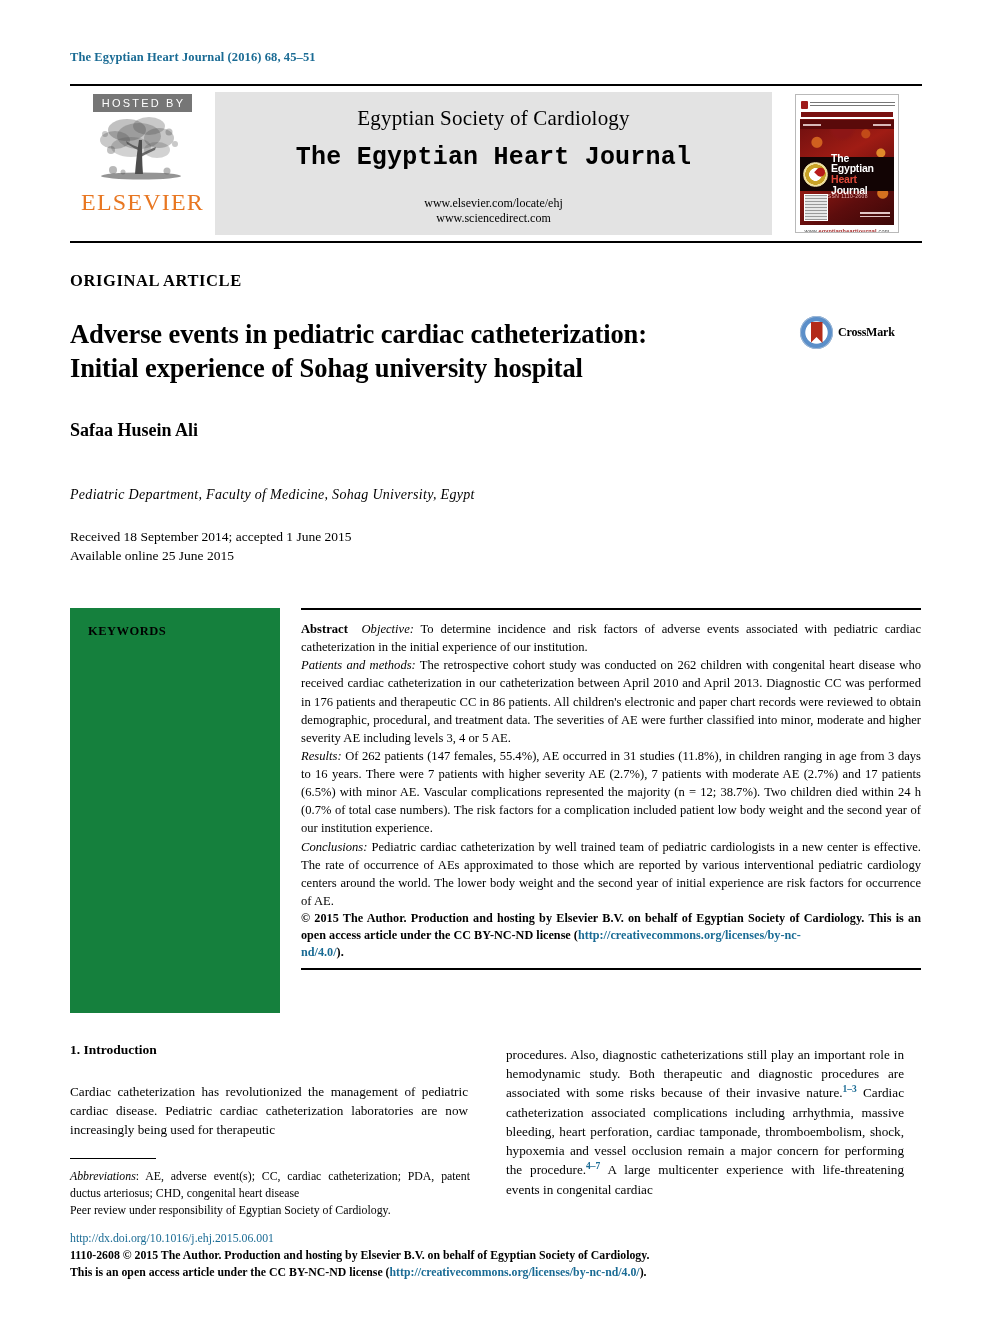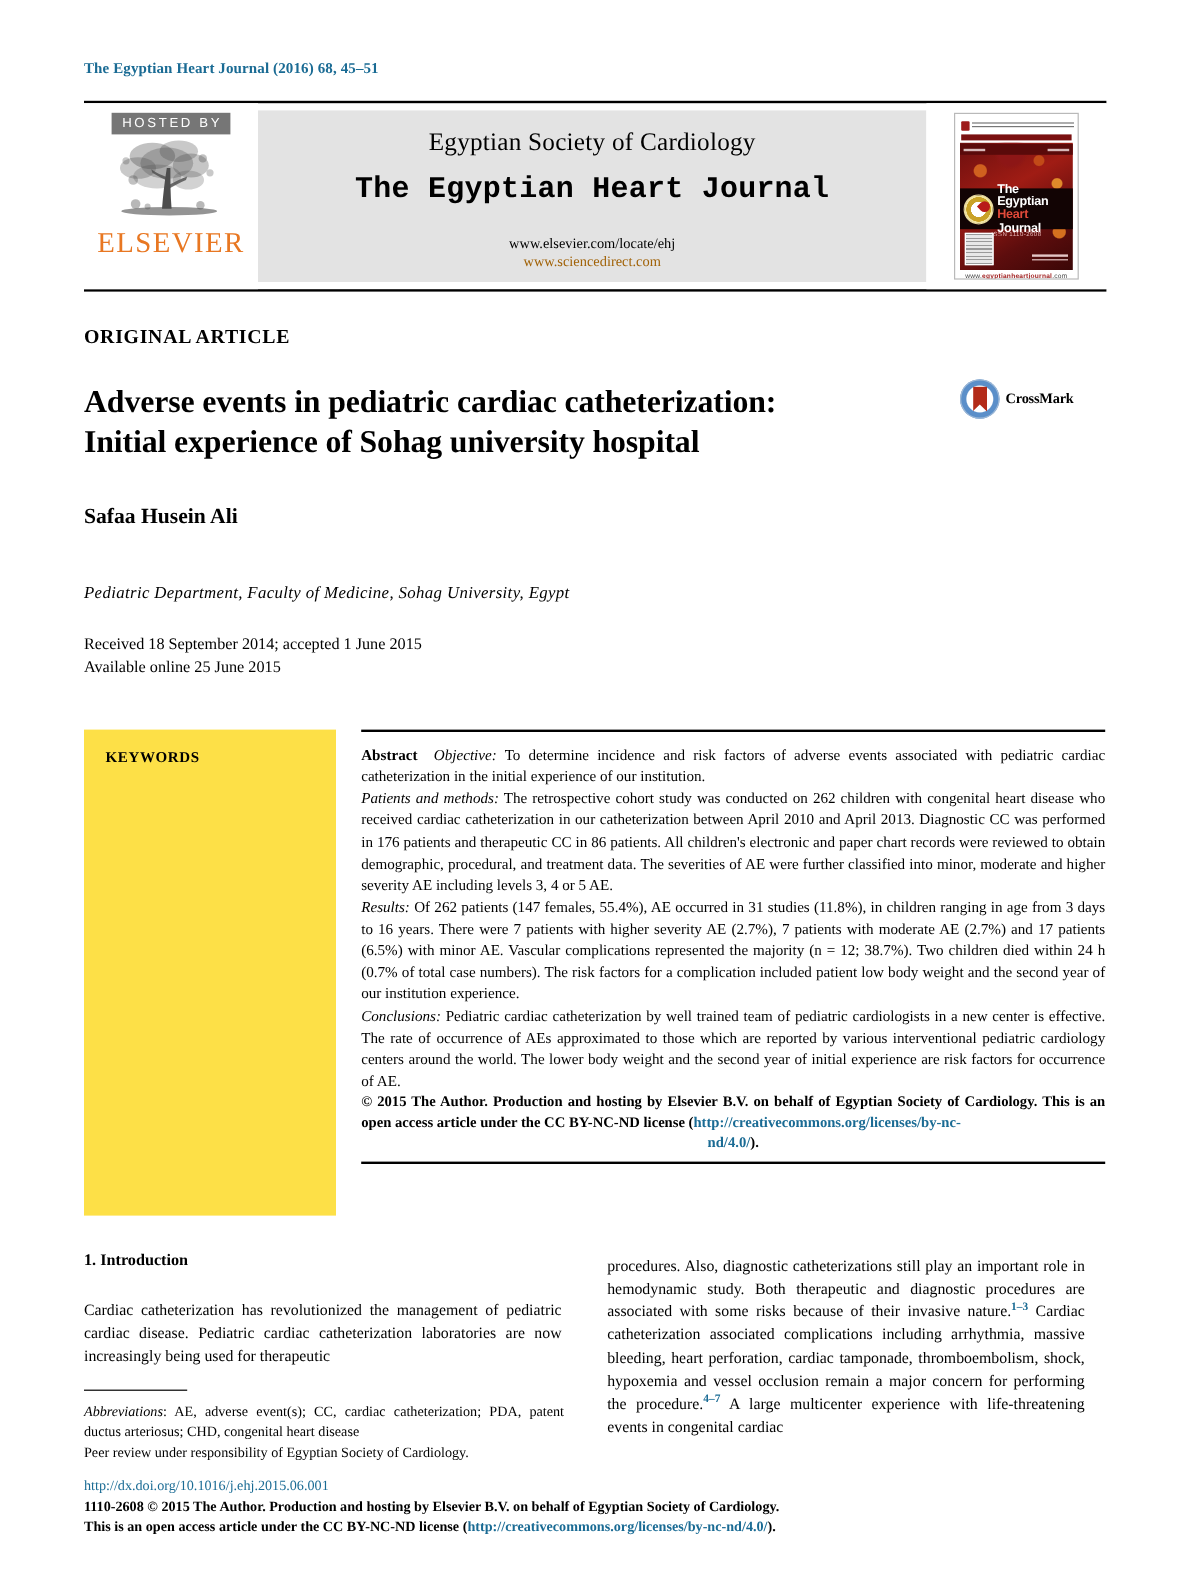--- a/index.html
+++ b/index.html
@@ -102,21 +102,21 @@
     font-weight: bold;
     font-size: 25px;
     letter-spacing: 0.2px;
     margin-bottom: 24px;
   }
   .urls {
     font-family: "Liberation Serif", serif;
     font-size: 12px;
     line-height: 1.25;
   }
-  .url-sd { color: #a16207; }
+  .url-sd { color: #000000; }
 
   .cover-block {
     flex: 0 0 150px;
     width: 150px;
     display: flex;
     align-items: center;
     justify-content: center;
     background: #fff;
   }
   .cover {
@@ -356,21 +356,21 @@
     line-height: 1.42;
   }
 
   
   .keywords-box {
     position: absolute;
     left: 70px;
     top: 608px;
     width: 210px;
     min-height: 405px;
-    background: #fde047;
+    background: #15803d;
     padding: 16px 14px 16px 18px;
     box-sizing: border-box;
   }
   .keywords-title {
     font-family: "Liberation Serif", serif;
     font-weight: bold;
     font-size: 12.5px;
     letter-spacing: 0.5px;
     margin-bottom: 14px;
   }
@@ -406,21 +406,21 @@
   .lbl-bold { font-weight: bold; }
   .lbl-ital-only { font-style: italic; }
   .copyright-para {
     font-weight: bold;
     font-size: 12.2px;
     line-height: 1.4;
     text-align: justify;
   }
   .copyright-para .lastline {
     display: block;
-    text-align: center;
+    text-align: left;
   }
   a.link, .link {
     color: #1a6b94;
     text-decoration: none;
   }
 
   
   .col {
     position: absolute;
     top: 1040px;

